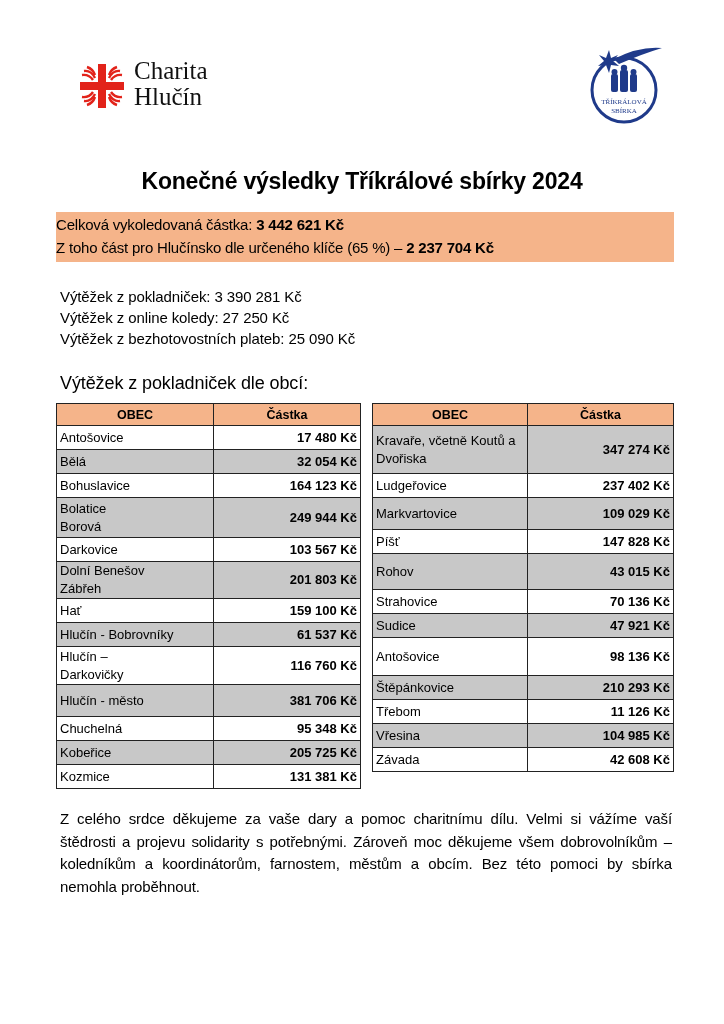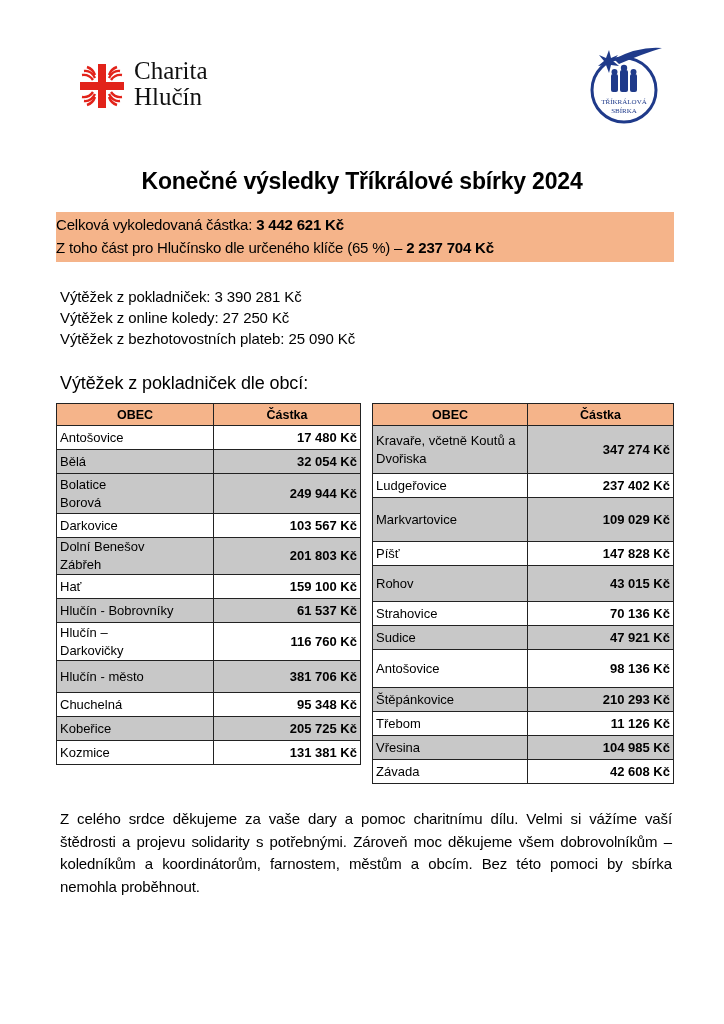--- a/index.html
+++ b/index.html
@@ -96,20 +96,24 @@
     <th>Částka</th>
   </tr>
   <tr style="height:24px">
         <td>Antošovice</td>
         <td class="amt">17 480 Kč</td>
       </tr>
   <tr class="g" style="height:24px">
         <td>Bělá</td>
         <td class="amt">32 054 Kč</td>
       </tr>
+  <tr style="height:24px">
+        <td>Bohuslavice</td>
+        <td class="amt">164 123 Kč</td>
+      </tr>
   <tr class="g" style="height:40px">
         <td style="word-spacing:60px">Bolatice Borová</td>
         <td class="amt">249 944 Kč</td>
       </tr>
   <tr style="height:24px">
         <td>Darkovice</td>
         <td class="amt">103 567 Kč</td>
       </tr>
   <tr class="g" style="height:34px">
         <td style="padding-right:26px">Dolní Benešov Zábřeh</td>
@@ -157,21 +161,21 @@
     <th>Částka</th>
   </tr>
   <tr class="g" style="height:48px">
         <td>Kravaře, včetně Koutů a Dvořiska</td>
         <td class="amt">347 274 Kč</td>
       </tr>
   <tr style="height:24px">
         <td>Ludgeřovice</td>
         <td class="amt">237 402 Kč</td>
       </tr>
-  <tr class="g" style="height:44px">
+  <tr class="g" style="height:32px">
         <td>Markvartovice</td>
         <td class="amt">109 029 Kč</td>
       </tr>
   <tr style="height:24px">
         <td>Píšť</td>
         <td class="amt">147 828 Kč</td>
       </tr>
   <tr class="g" style="height:36px">
         <td>Rohov</td>
         <td class="amt">43 015 Kč</td>

